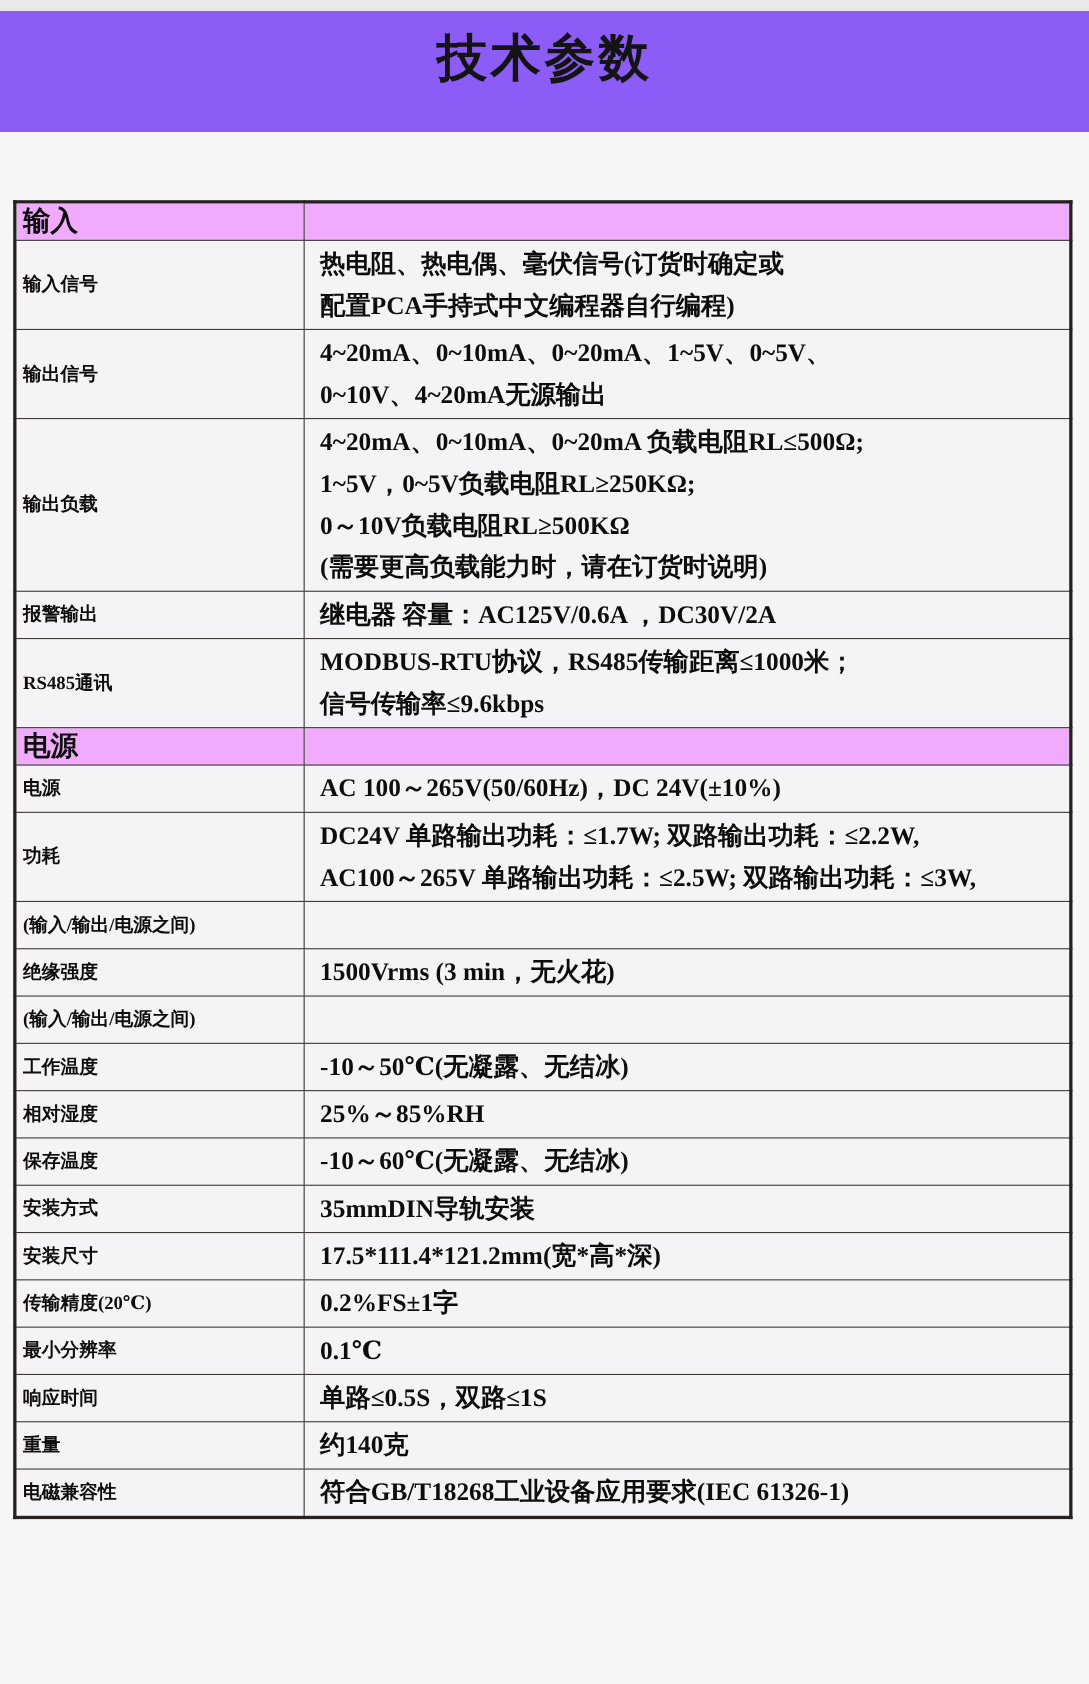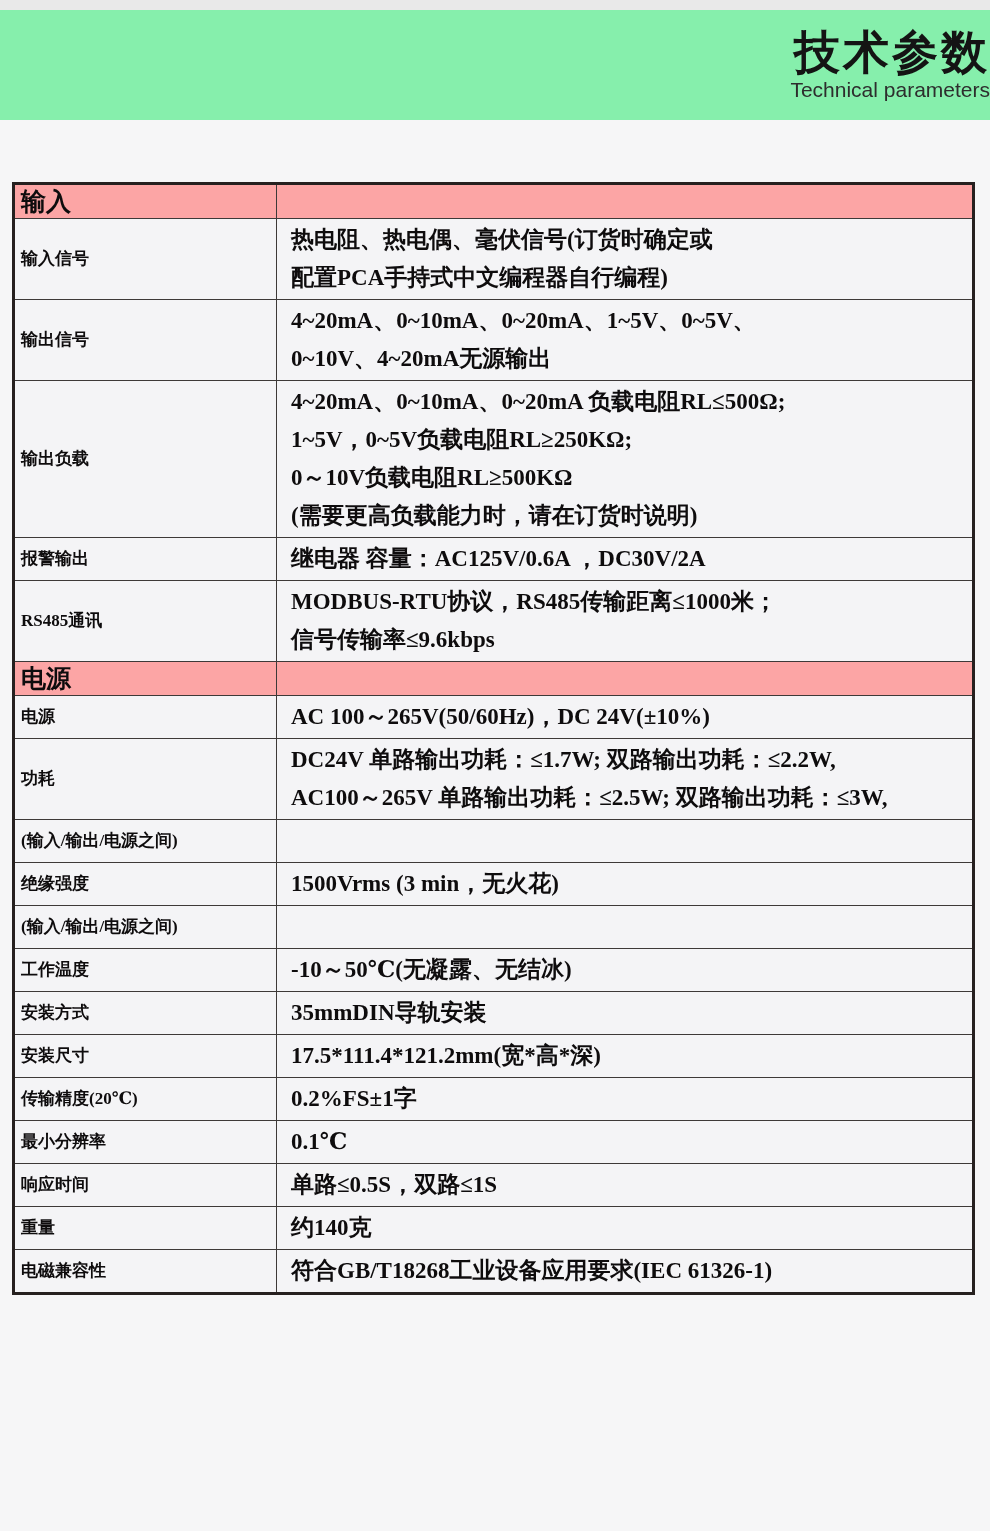--- a/index.html
+++ b/index.html
@@ -4,22 +4,22 @@
 <style>
   html,body{margin:0;padding:0;}
   body{
     width:990px;height:1531px;
     background:#f6f6f7;
     font-family:"Liberation Serif","DejaVu Serif",serif;
     overflow:hidden;
   }
   .top-strip{height:10px;background:#e9e9e9;}
   .header-band{
-    height:110px;background:#86efac;
-    text-align:right;
+    height:110px;background:#8b5cf6;
+    text-align:center;
   }
   .page-title{
     font-family:"Liberation Sans","DejaVu Sans",sans-serif;
     font-weight:bold;font-size:46px;color:#141414;
     letter-spacing:3px;padding-top:16px;line-height:52px;
   }
   .page-subtitle{
     font-family:"Liberation Sans","DejaVu Sans",sans-serif;
     font-size:21px;color:#2d2d2d;line-height:24px;
     letter-spacing:0px;
@@ -41,32 +41,31 @@
     font-weight:bold;font-size:17px;color:#0e0c0d;
     line-height:38px;
     white-space:nowrap;
     overflow:hidden;
   }
   td.value-cell{
     padding:2px 22px 2px 14px;
     font-weight:bold;font-size:23px;color:#0e0c0d;
   }
   .value-line{line-height:38px;}
-  tr.section td{background:#fca5a5;}
+  tr.section td{background:#f0abfc;}
   tr.section td.label-cell{font-size:25px;line-height:31px;padding:1px 2px 1px 6px;}
   tr.item td{background:#f4f4f6;}
 </style>
 </head>
 <body>
 
 <div class="top-strip"></div>
 
 <div class="header-band">
   <div class="page-title">技术参数</div>
-  <div class="page-subtitle">Technical parameters</div>
 </div>
 
 <table class="spec">
   <tbody>
       <tr class="section">
         <td class="label-cell">输入</td>
         <td class="value-cell"></td>
       </tr>
       <tr class="item">
         <td class="label-cell">输入信号</td>
@@ -135,20 +134,32 @@
         <td class="label-cell">(输入/输出/电源之间)</td>
         <td class="value-cell"></td>
       </tr>
       <tr class="item">
         <td class="label-cell">工作温度</td>
         <td class="value-cell">
           <div class="value-line">-10～50℃(无凝露、无结冰)</div>
         </td>
       </tr>
       <tr class="item">
+        <td class="label-cell">相对湿度</td>
+        <td class="value-cell">
+          <div class="value-line">25%～85%RH</div>
+        </td>
+      </tr>
+      <tr class="item">
+        <td class="label-cell">保存温度</td>
+        <td class="value-cell">
+          <div class="value-line">-10～60℃(无凝露、无结冰)</div>
+        </td>
+      </tr>
+      <tr class="item">
         <td class="label-cell">安装方式</td>
         <td class="value-cell">
           <div class="value-line">35mmDIN导轨安装</div>
         </td>
       </tr>
       <tr class="item">
         <td class="label-cell">安装尺寸</td>
         <td class="value-cell">
           <div class="value-line">17.5*111.4*121.2mm(宽*高*深)</div>
         </td>

